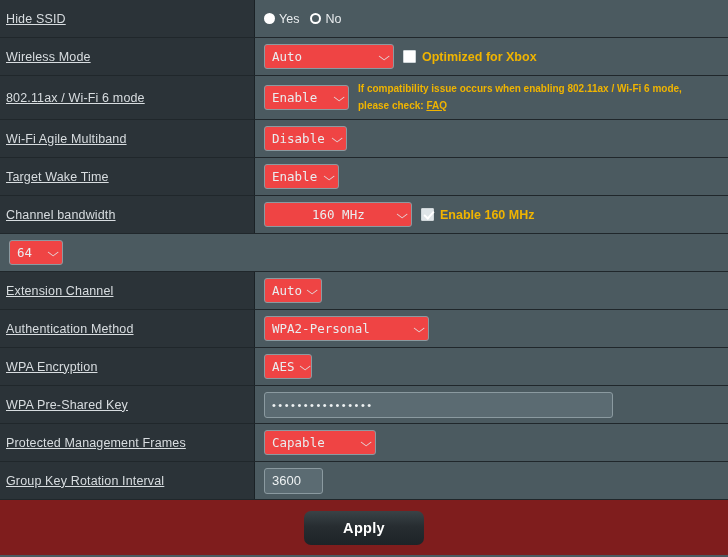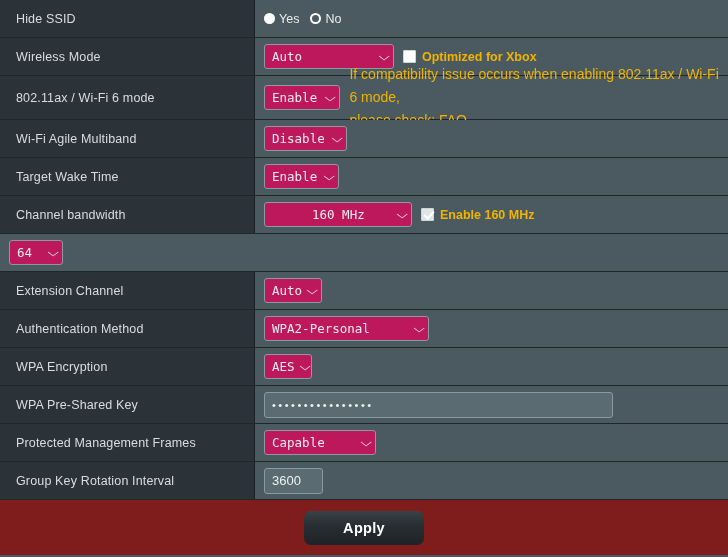--- a/index.html
+++ b/index.html
@@ -31,23 +31,24 @@
   }
 
   .cell-label {
     width: 255px;
     min-width: 255px;
     background: #2b3338;
     color: #d8dde0;
     font-size: 12.5px;
     display: flex;
     align-items: center;
-    padding-left: 16px;
+    padding-left: 6px;
     border-right: 1px solid #1b2226;
     letter-spacing: 0.15px;
+    text-decoration: underline;
   }
 
   .cell-value {
     flex: 1;
     background: #4b5a60;
     display: flex;
     align-items: center;
     padding-left: 9px;
     gap: 9px;
   }
@@ -77,21 +78,21 @@
     flex: none;
   }
   .radio-dot.ring {
     background: #4b5a60;
     border: 2.5px solid #ffffff;
   }
 
   
   .sel {
     height: 25px;
-    background: #be185d;
+    background: #ef4444;
     border: 1px solid #8b9aa0;
     border-radius: 3px;
     color: #e9edef;
     font-family: "DejaVu Sans Mono", monospace;
     font-size: 12.5px;
     display: inline-flex;
     align-items: center;
     justify-content: space-between;
     padding: 0 5px 0 7px;
     gap: 6px;
@@ -150,22 +151,22 @@
   .cb-label {
     color: #f0b400;
     font-size: 12.5px;
     font-weight: bold;
     white-space: nowrap;
   }
 
   
   .note {
     color: #f0b400;
-    font-size: 14px;
-    font-weight: normal;
+    font-size: 10px;
+    font-weight: bold;
     line-height: 1.65;
     padding-right: 6px;
   }
   .note a {
     color: #f0b400;
     text-decoration: underline;
   }
 
   
   .txt {

